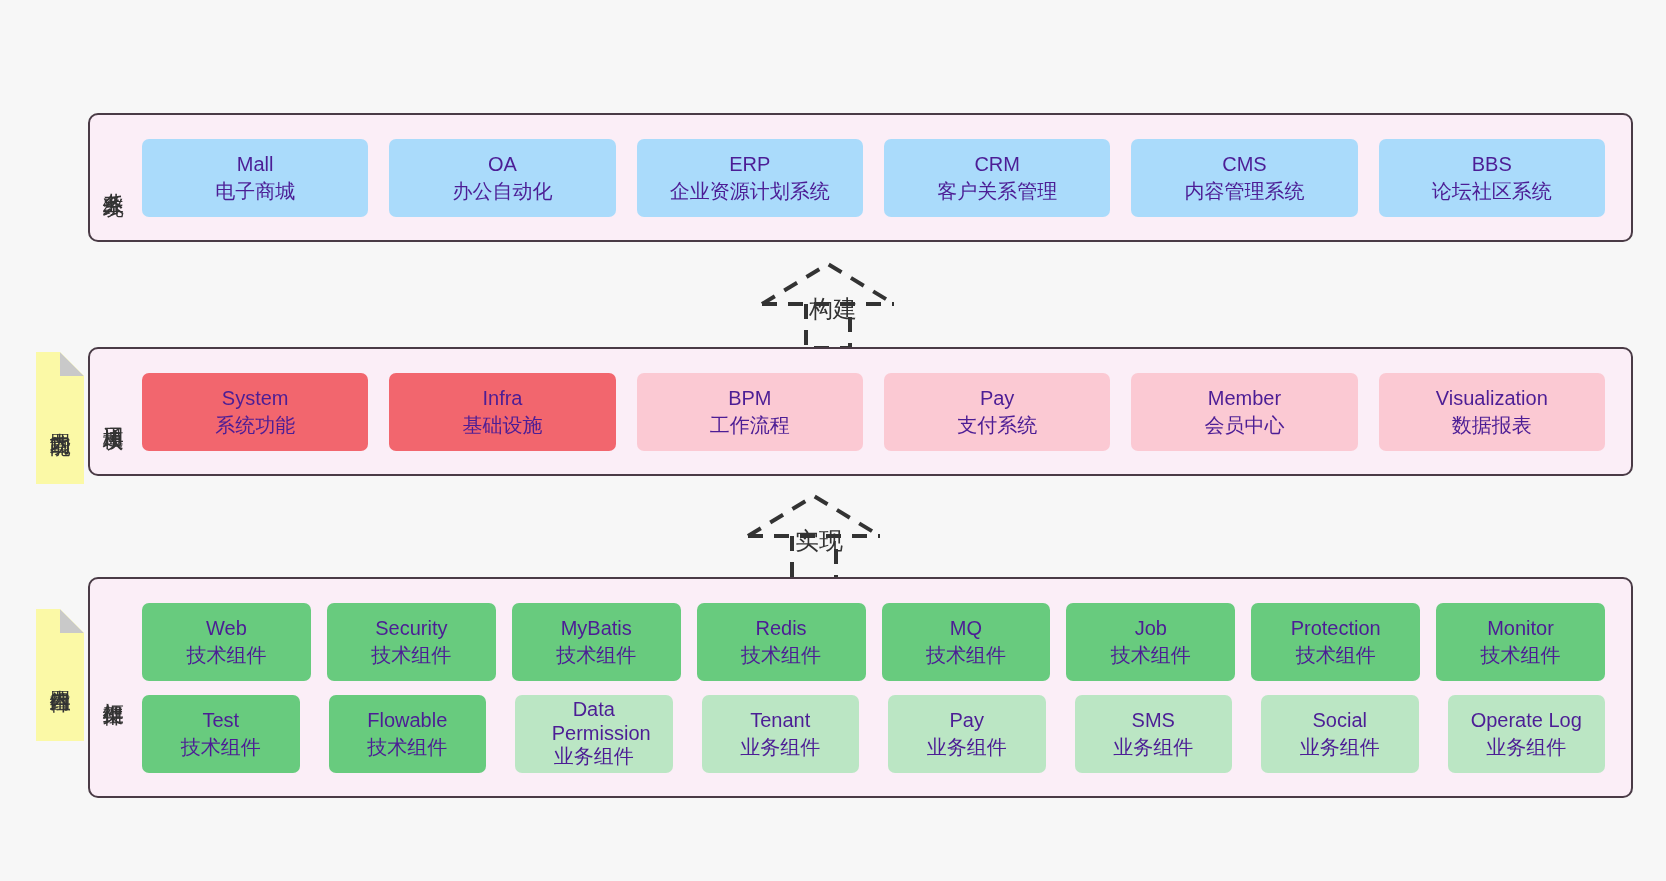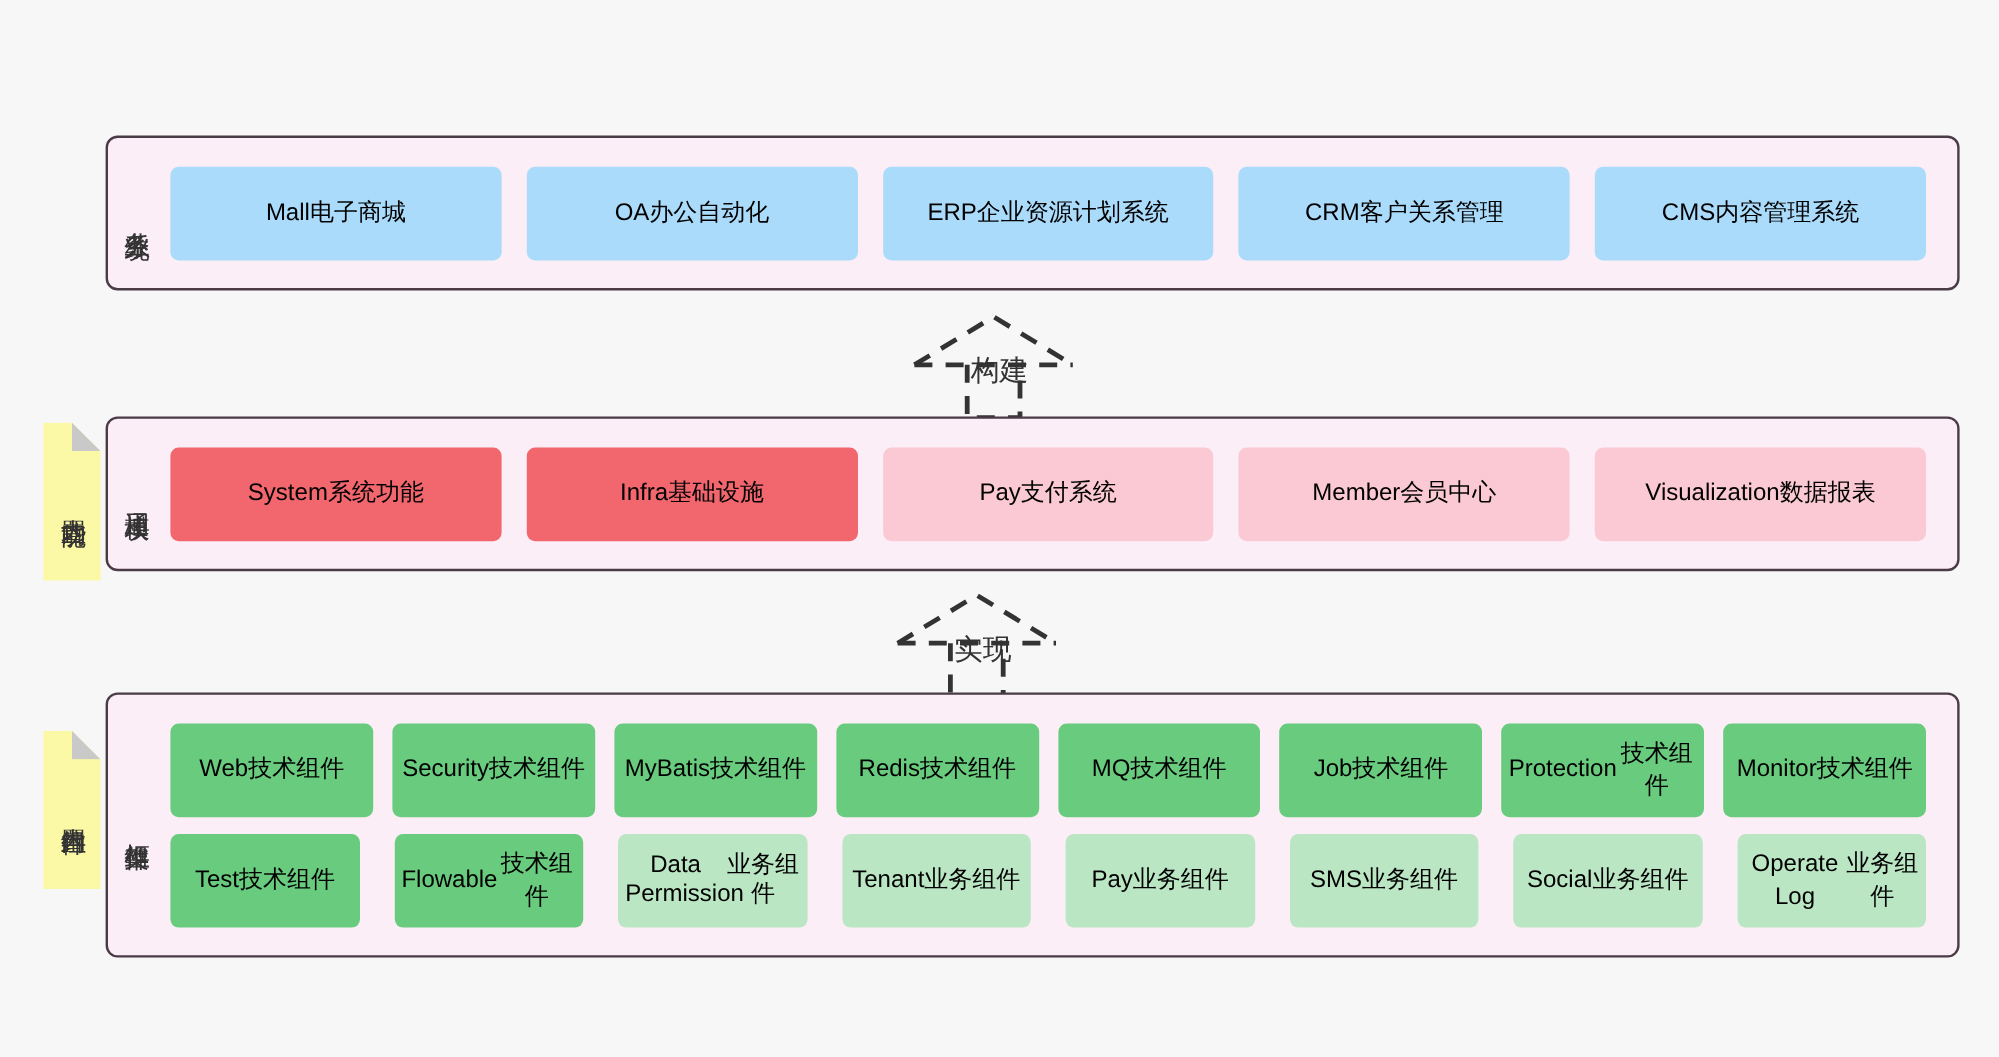--- a/index.html
+++ b/index.html
@@ -61,26 +61,27 @@
     flex-direction: row;
     align-items: stretch;
     gap: 21px;
   }
 
   
   .card {
     flex: 1 1 0;
     border-radius: 7px;
     display: flex;
+    flex-direction: column;
     align-items: center;
     justify-content: center;
     text-align: center;
     font-size: 20px;
     line-height: 1.34;
-    color: #000000;
+    color: #4c1d95;
     box-sizing: border-box;
     padding: 4px 6px;
     overflow: hidden;
   }
   .card .t-en { display: block; }
   .card .t-cn { display: block; }
 
   .c-blue       { background: #aadbfb; }
   .c-red        { background: #f2666e; }
   .c-pink       { background: #fbc9d3; }
@@ -152,20 +153,24 @@
           <span class="t-cn">企业资源计划系统</span>
         </div>
         <div class="card c-blue">
           <span class="t-en">CRM</span>
           <span class="t-cn">客户关系管理</span>
         </div>
         <div class="card c-blue">
           <span class="t-en">CMS</span>
           <span class="t-cn">内容管理系统</span>
         </div>
+        <div class="card c-blue">
+          <span class="t-en">BBS</span>
+          <span class="t-cn">论坛社区系统</span>
+        </div>
       </div>
     </div>
   </div>
 
   <div class="arrow" style="left:752px; top:256px; width:160px; height:96px;">
     <svg width="160" height="96" viewBox="0 0 160 96">
       <path d="M 10 48 L 76 8 L 142 48" fill="none" stroke="#333333" stroke-width="4" stroke-dasharray="15,11" stroke-linecap="butt"></path>
       <path d="M 10 48 L 142 48" fill="none" stroke="#333333" stroke-width="4" stroke-dasharray="15,11" stroke-linecap="butt"></path>
       <path d="M 54 48 L 54 92 L 98 92 L 98 48" fill="none" stroke="#333333" stroke-width="4" stroke-dasharray="15,11" stroke-linecap="butt"></path>
     </svg>
@@ -183,20 +188,24 @@
       <div class="row" style="height:78px; padding-right:26px;">
         <div class="card c-red">
           <span class="t-en">System</span>
           <span class="t-cn">系统功能</span>
         </div>
         <div class="card c-red">
           <span class="t-en">Infra</span>
           <span class="t-cn">基础设施</span>
         </div>
         <div class="card c-pink">
+          <span class="t-en">BPM</span>
+          <span class="t-cn">工作流程</span>
+        </div>
+        <div class="card c-pink">
           <span class="t-en">Pay</span>
           <span class="t-cn">支付系统</span>
         </div>
         <div class="card c-pink">
           <span class="t-en">Member</span>
           <span class="t-cn">会员中心</span>
         </div>
         <div class="card c-pink">
           <span class="t-en">Visualization</span>
           <span class="t-cn">数据报表</span>

